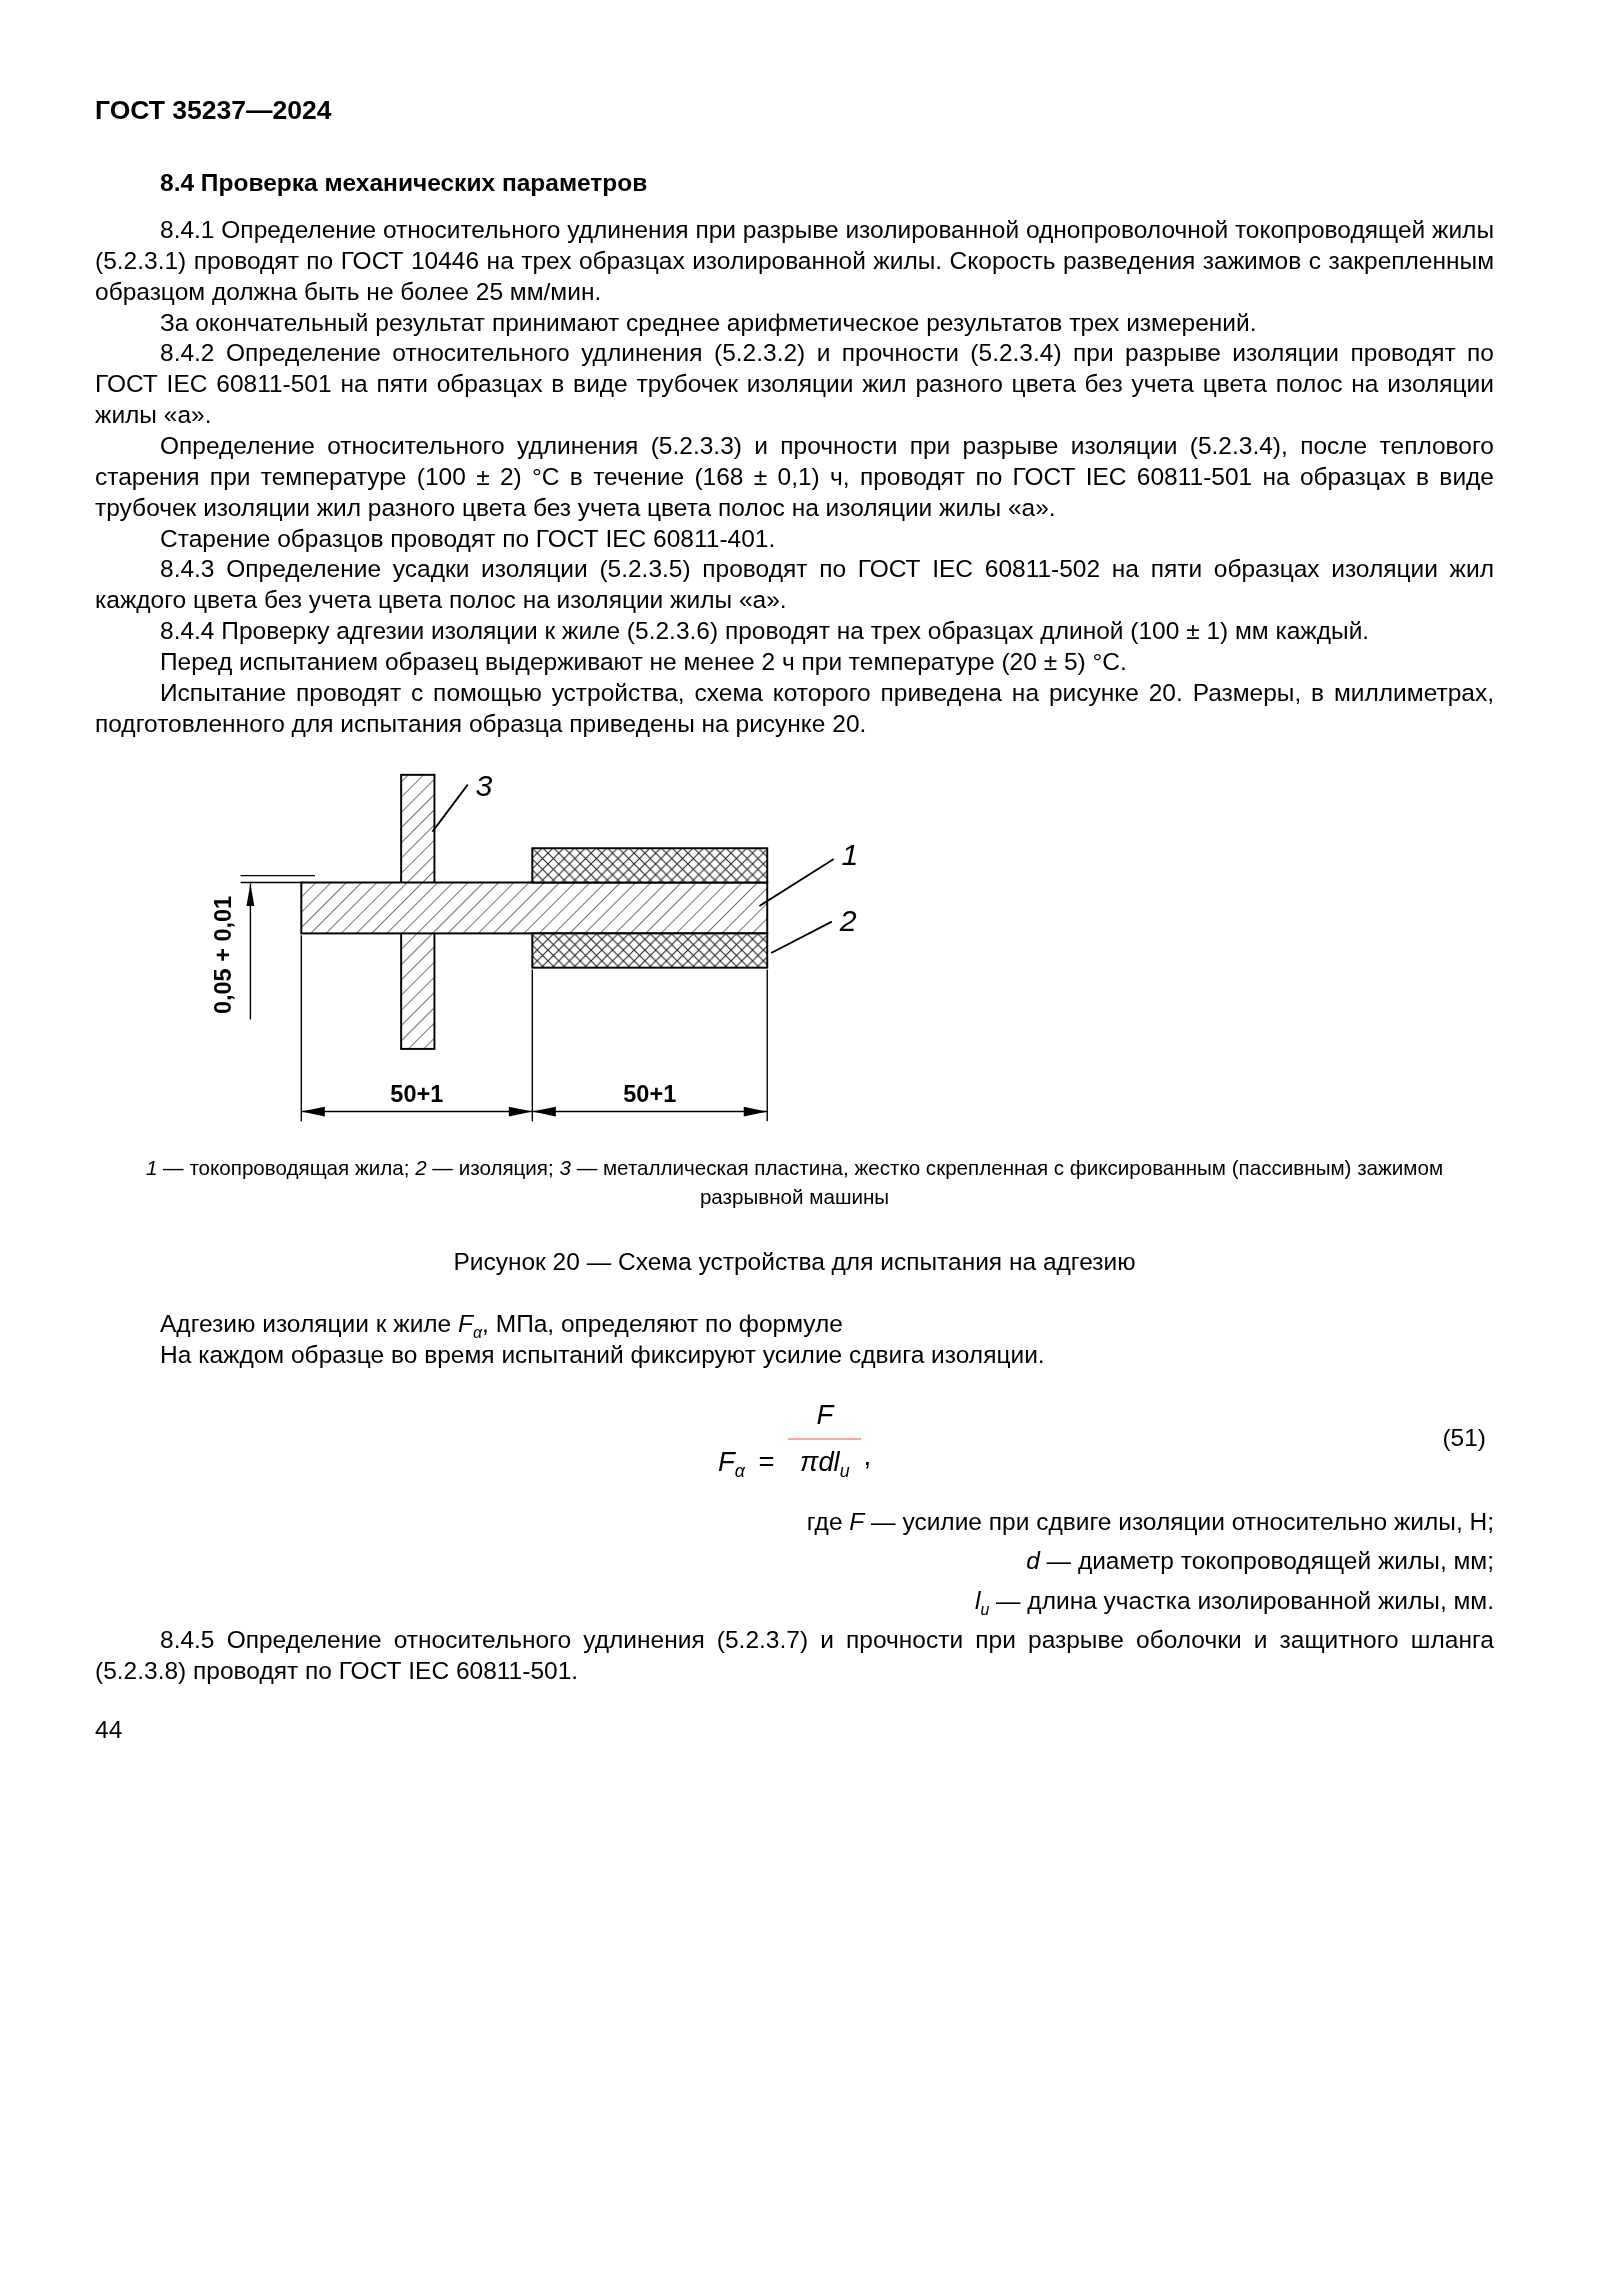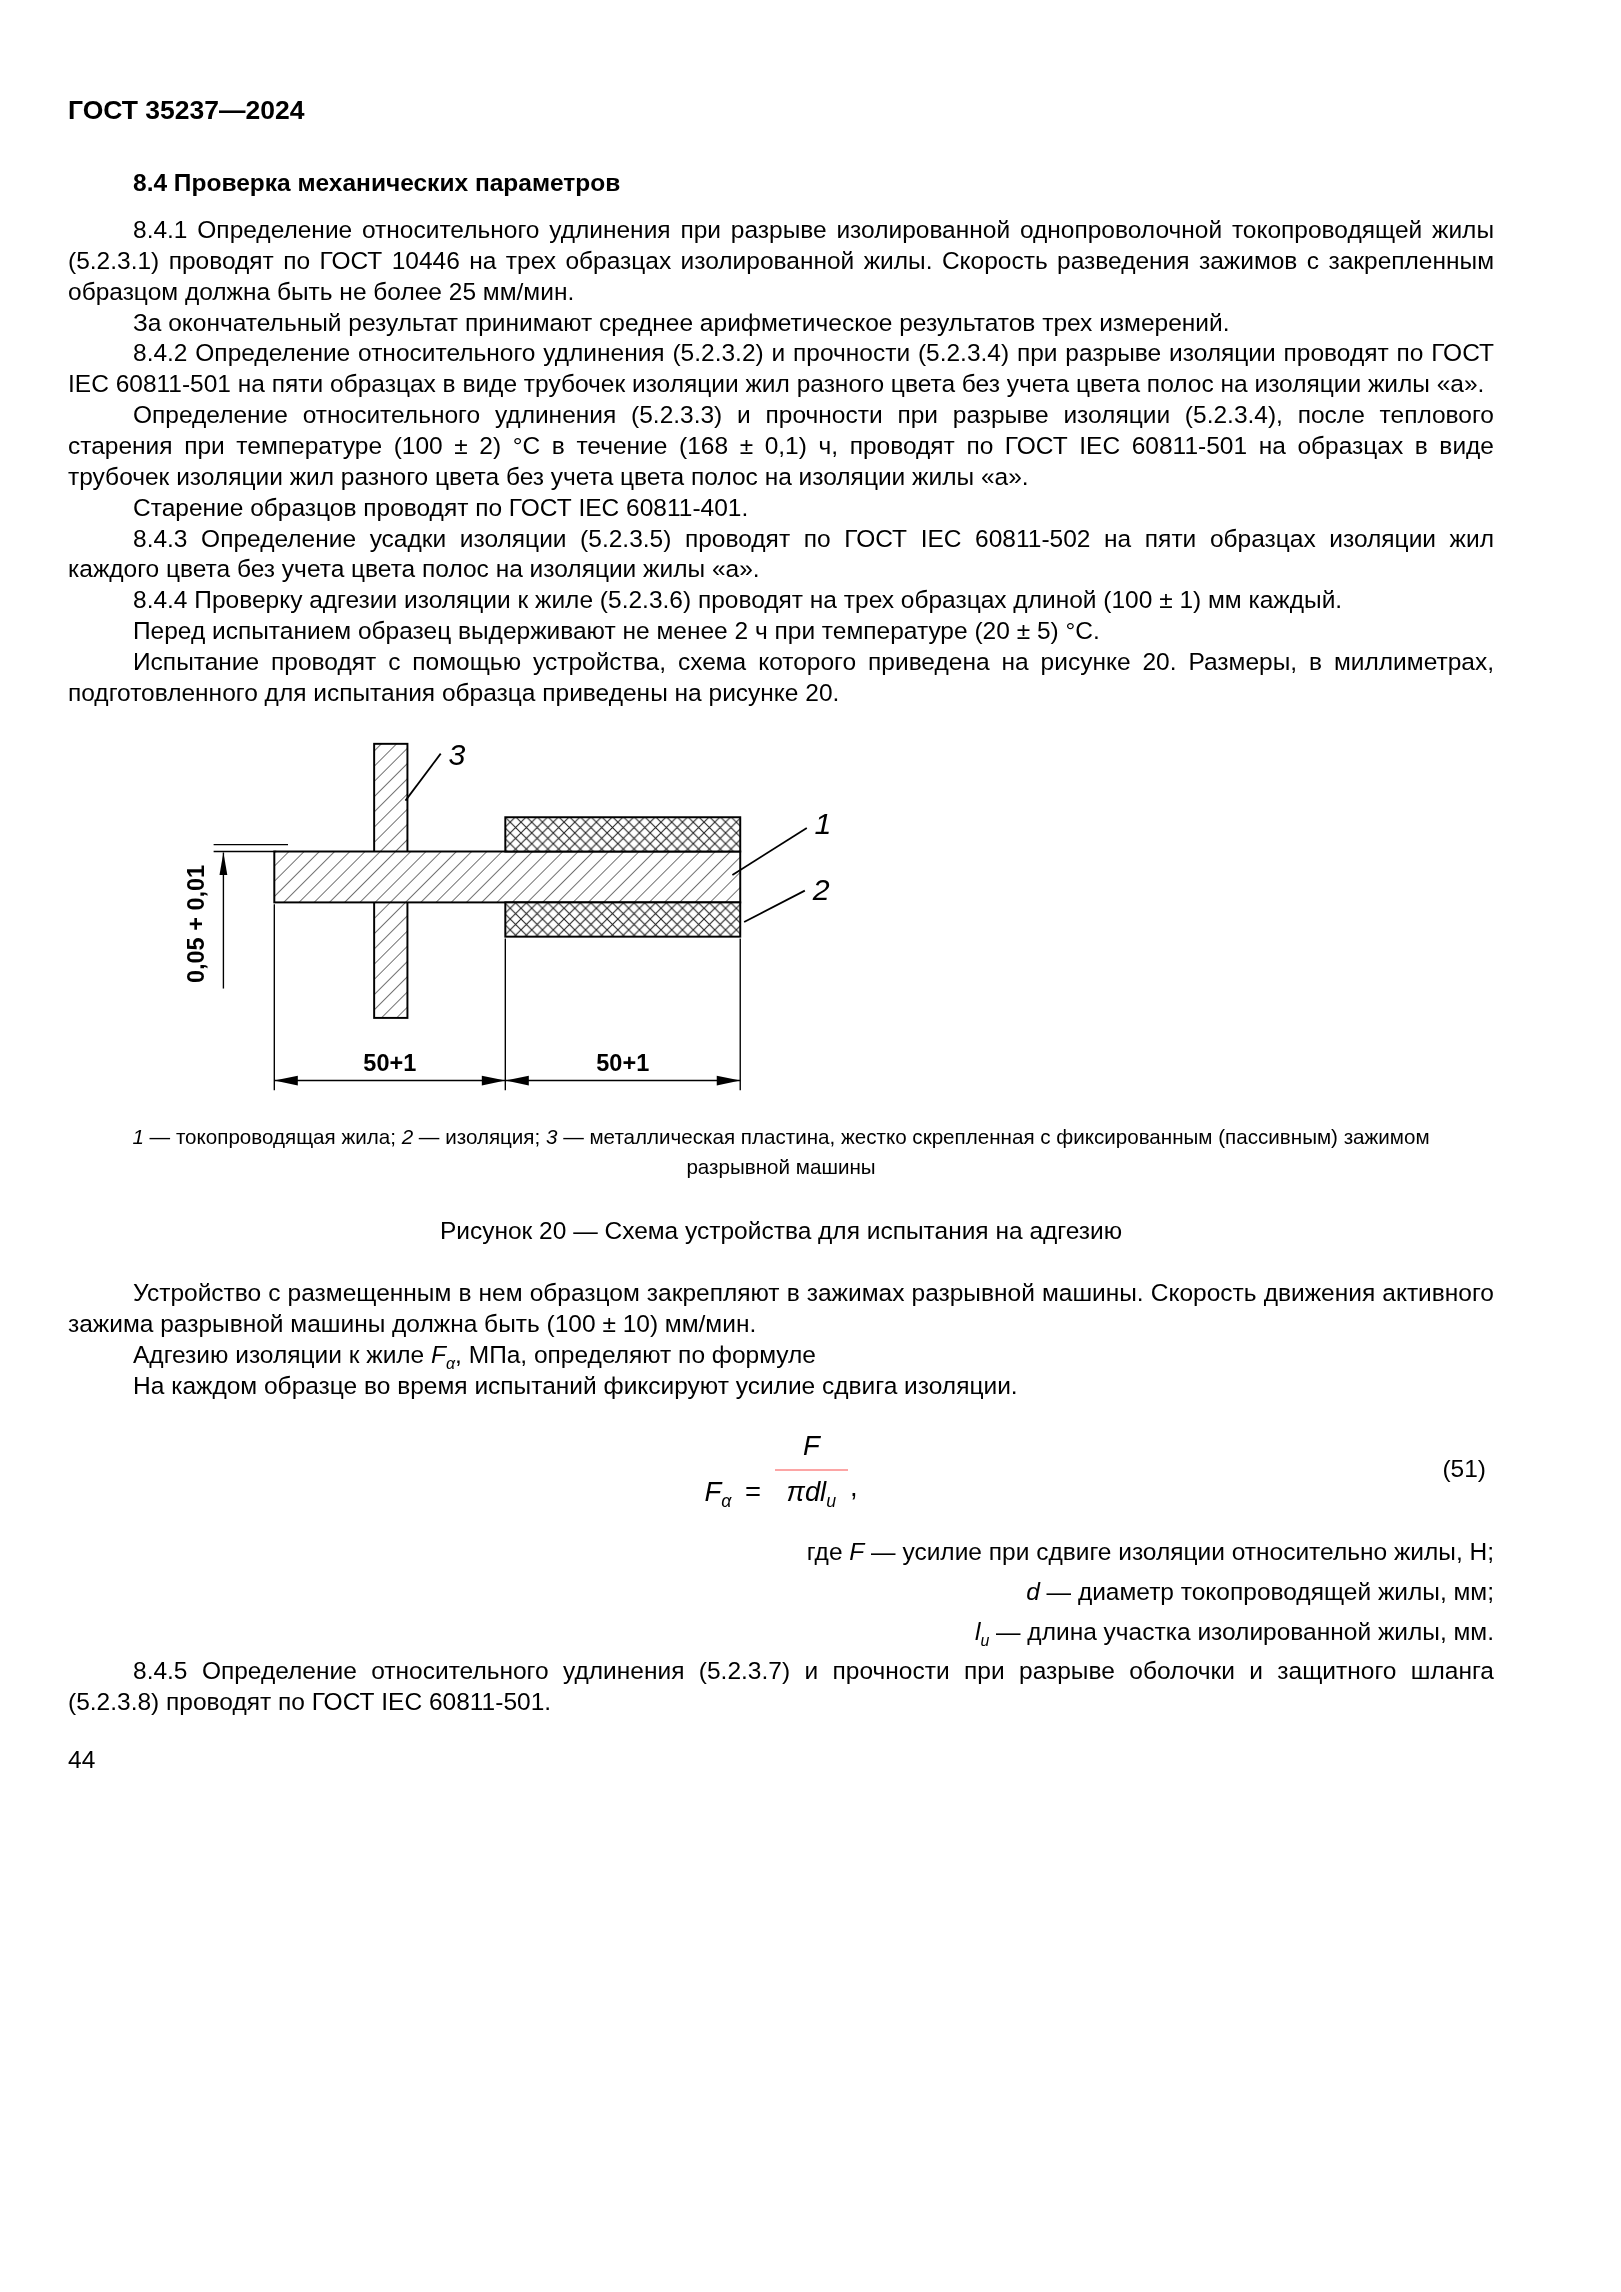--- a/index.html
+++ b/index.html
@@ -5,21 +5,21 @@
   html, body { margin: 0; padding: 0; background: #ffffff; }
   .page {
     position: relative;
     width: 1621px;
     height: 2293px;
     background: #ffffff;
     color: #000000;
     font-family: "Liberation Sans", sans-serif;
     font-size: 24.5px;
     line-height: 1.26;
-    padding: 94px 127px 0 68px;
+    padding: 94px 127px 0 95px;
     box-sizing: border-box;
     overflow: hidden;
   }
   .doc-header { font-weight: 700; font-size: 26.5px; }
   .section-heading { font-weight: 700; margin: 41px 0 15.7px 65px; }
   p.body { margin: 0; text-align: justify; text-indent: 65px; }
   .it { font-style: italic; }
   sub { font-size: 0.65em; line-height: 0; }
   .figure { margin-top: 27.4px; }
   .legend {
@@ -115,21 +115,20 @@
 
       <text x="328" y="342" text-anchor="middle" font-size="24" font-weight="bold">50+1</text>
       <text x="566" y="342" text-anchor="middle" font-size="24" font-weight="bold">50+1</text>
     </svg>
   </div>
 
   <div class="legend"><span class="it">1</span><span> — токопроводящая жила; </span><span class="it">2</span><span> — изоляция; </span><span class="it">3</span><span> — металлическая пластина, жестко скрепленная с фиксированным (пассивным) зажимом разрывной машины</span></div>
 
   <div class="fig-caption">Рисунок 20 — Схема устройства для испытания на адгезию</div>
 
-  <p class="body">Устройство с размещенным в нем образцом закрепляют в зажимах разрывной машины. Скорость движения активного зажима разрывной машины должна быть (100 ± 10) мм/мин.</p>
   <p class="body"><span>Адгезию изоляции к жиле </span><span class="it"><span>F</span><sub>α</sub></span><span>, МПа, определяют по формуле</span></p>
   <p class="body">На каждом образце во время испытаний фиксируют усилие сдвига изоляции.</p>
 
   <div class="formula-row">
     <span class="formula">
       <span><span>F</span><sub>α</sub></span>
       <span class="f-eq">=</span>
       <span class="frac">
         <span class="num">F</span>
         <span class="den"><span>πdl</span><sub>u</sub></span>

